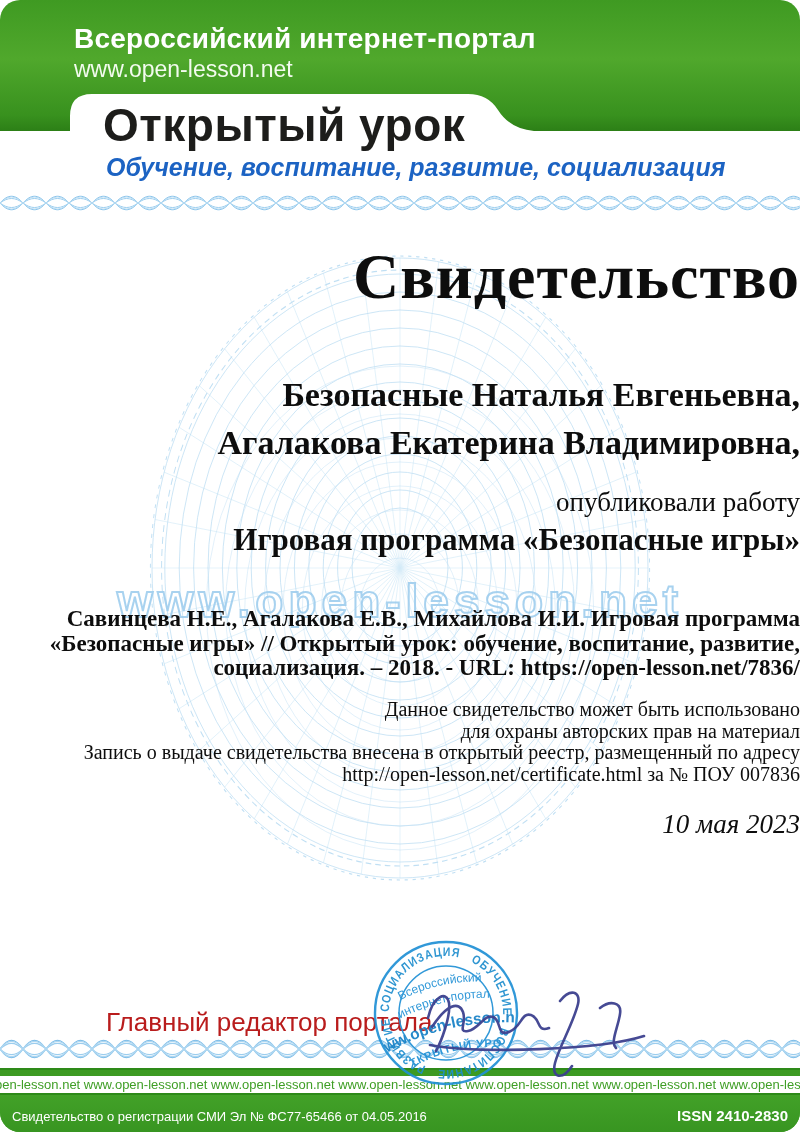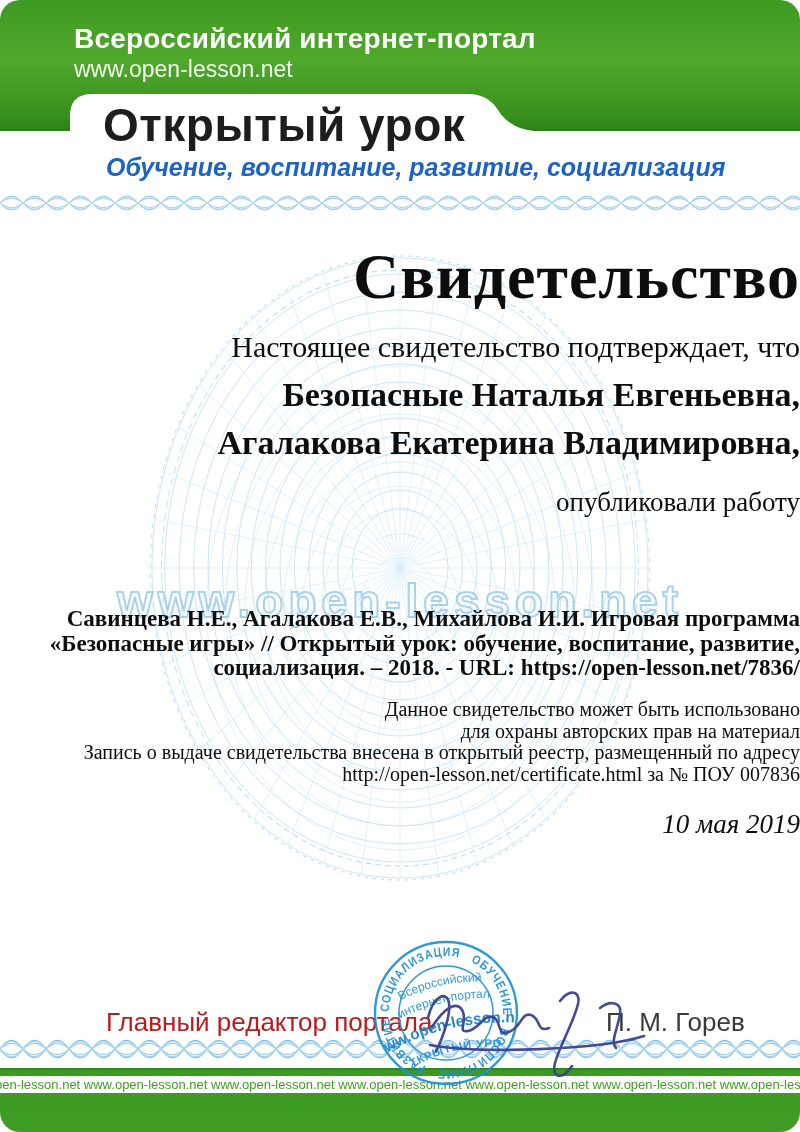--- a/index.html
+++ b/index.html
@@ -149,46 +149,45 @@
         </g>
         <circle r="298" fill="none" stroke="#8ec6ea" stroke-width="1.2" stroke-dasharray="7 5"></circle>
         <circle r="312" fill="none" stroke="#8ec6ea" stroke-width="1.2" stroke-dasharray="4 6"></circle>
       </g>
     </g>
   </svg>
 
   <div class="abs watermark">www.open-lesson.net</div>
 
   <div class="abs serif cert-title">Свидетельство</div>
-  <div class="abs serif cert-intro">Настоящее свидетельство подтверждает, что</div>
 
   <div class="abs serif names">
     <div>Безопасные Наталья Евгеньевна,</div>
     <div>Агалакова Екатерина Владимировна,</div>
   </div>
 
   <div class="abs serif action">опубликовали работу</div>
+  <div class="abs serif work-title">Игровая программа «Безопасные игры»</div>
 
   <div class="abs serif bib">
     <div>Савинцева Н.Е., Агалакова Е.В., Михайлова И.И. Игровая программа</div>
     <div>«Безопасные игры» // Открытый урок: обучение, воспитание, развитие,</div>
     <div>социализация. – 2018. - URL: https://open-lesson.net/7836/</div>
   </div>
 
   <div class="abs serif usage">
     <div>Данное свидетельство может быть использовано</div>
     <div>для охраны авторских прав на материал</div>
     <div>Запись о выдаче свидетельства внесена в открытый реестр, размещенный по адресу</div>
     <div>http://open-lesson.net/certificate.html за № ПОУ 007836</div>
   </div>
 
-  <div class="abs serif issue-date">10 мая 2019</div>
+  <div class="abs serif issue-date">10 мая 2023</div>
 
   <div class="abs editor-role">Главный редактор портала</div>
-  <div class="abs signer-name">П. М. Горев</div>
 
   <svg class="abs stamp-svg" width="200" height="190" viewBox="355 920 200 190" opacity="0.92">
     <defs>
       <path id="ringPath" d="M 389,1013 A 57,57 0 1 1 503,1013 A 57,57 0 1 1 389,1013"></path>
       <path id="arc1" d="M406,990 Q446,980 486,990"></path>
       <path id="arc2" d="M400,1008 Q446,997 492,1008"></path>
       <path id="arc3" d="M384,1037 Q446,1021 508,1037"></path>
       <path id="arc4" d="M402,1058 Q446,1046 490,1058"></path>
     </defs>
     <circle cx="446" cy="1013" r="71" fill="none" stroke="#2090d5" stroke-width="2.4"></circle>
@@ -209,15 +208,19 @@
       <path d="M428,1018 C433,996 447,990 449,1003 C451,1016 441,1042 436,1051"></path>
       <path d="M432,1027 C447,1004 459,1001 463,1012 C467,1023 457,1033 468,1031 C479,1029 484,1014 493,1017 C502,1020 496,1037 509,1032 C522,1027 521,1012 531,1015 C541,1018 536,1033 549,1028"></path>
       <path d="M560,1001 C570,988 581,991 578,1004 C573,1024 559,1047 555,1063 C551,1079 563,1080 572,1066"></path>
       <path d="M430,1045 C480,1054 600,1050 644,1036"></path>
       <path d="M600,1008 C610,1000 622,1002 620,1014 C618,1028 610,1042 616,1048"></path>
     </g>
   </svg>
 
   <div class="abs footer">
     <div class="url-strip">www.open-lesson.net www.open-lesson.net www.open-lesson.net www.open-lesson.net www.open-lesson.net www.open-lesson.net www.open-lesson.net www.open-lesson.net www.open-lesson.net</div>
+    <div class="footer-bottom">
+      <div class="registration">Свидетельство о регистрации СМИ Эл № ФС77-65466 от 04.05.2016</div>
+      <div class="issn">ISSN 2410-2830</div>
+    </div>
   </div>
 
 </div>
 
 </body></html>

